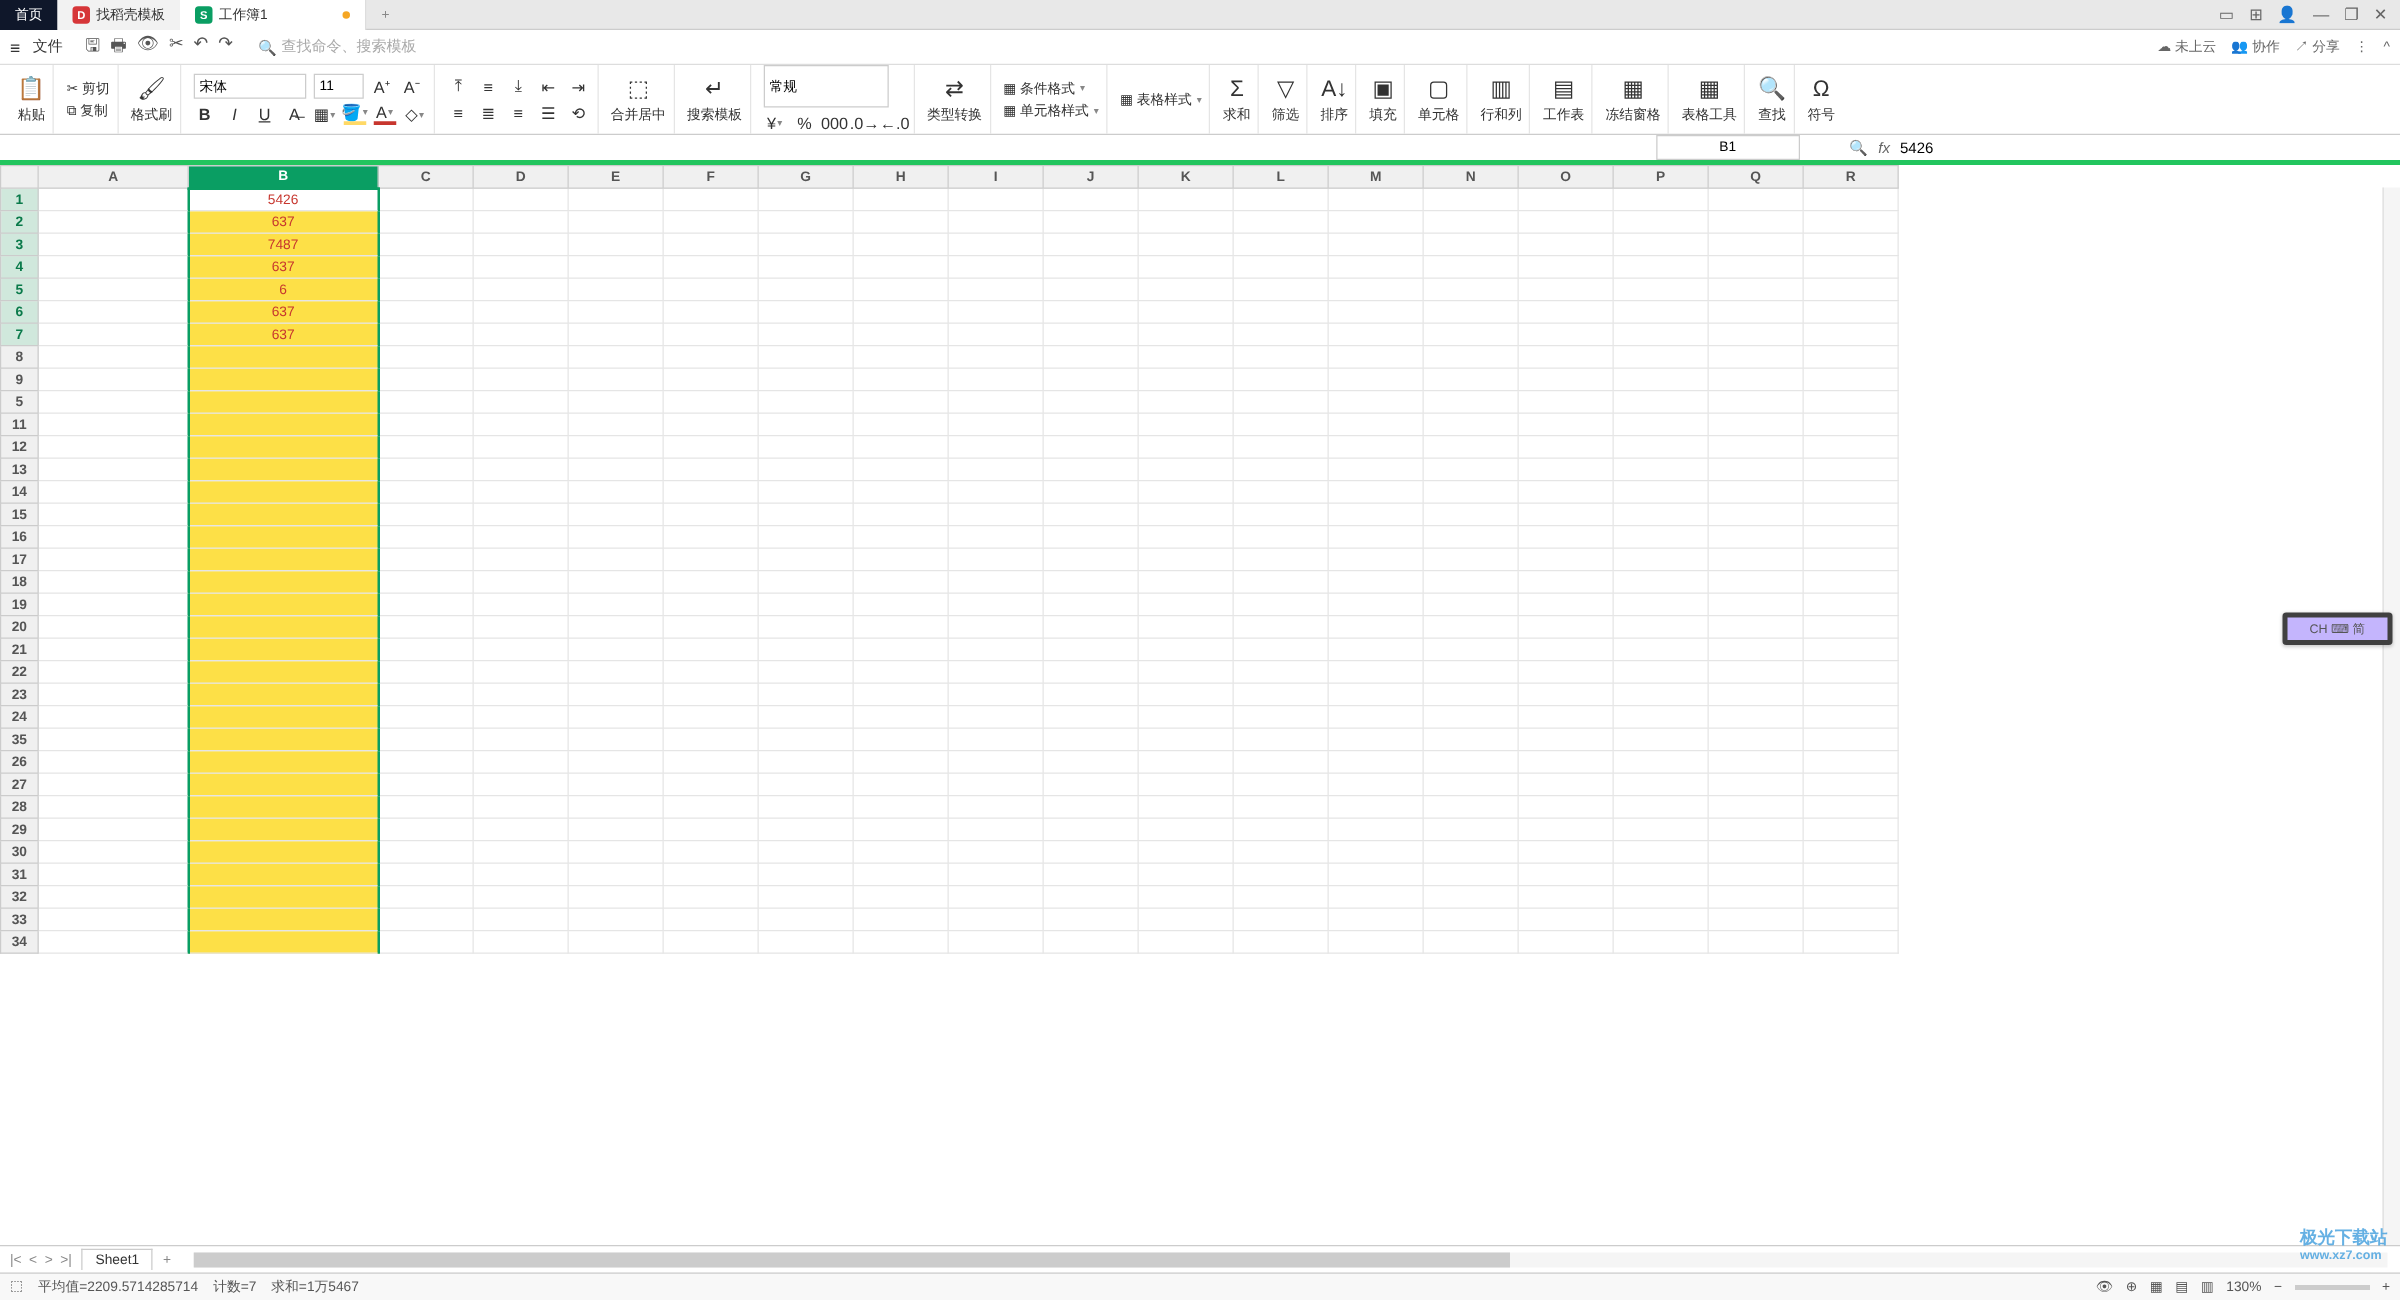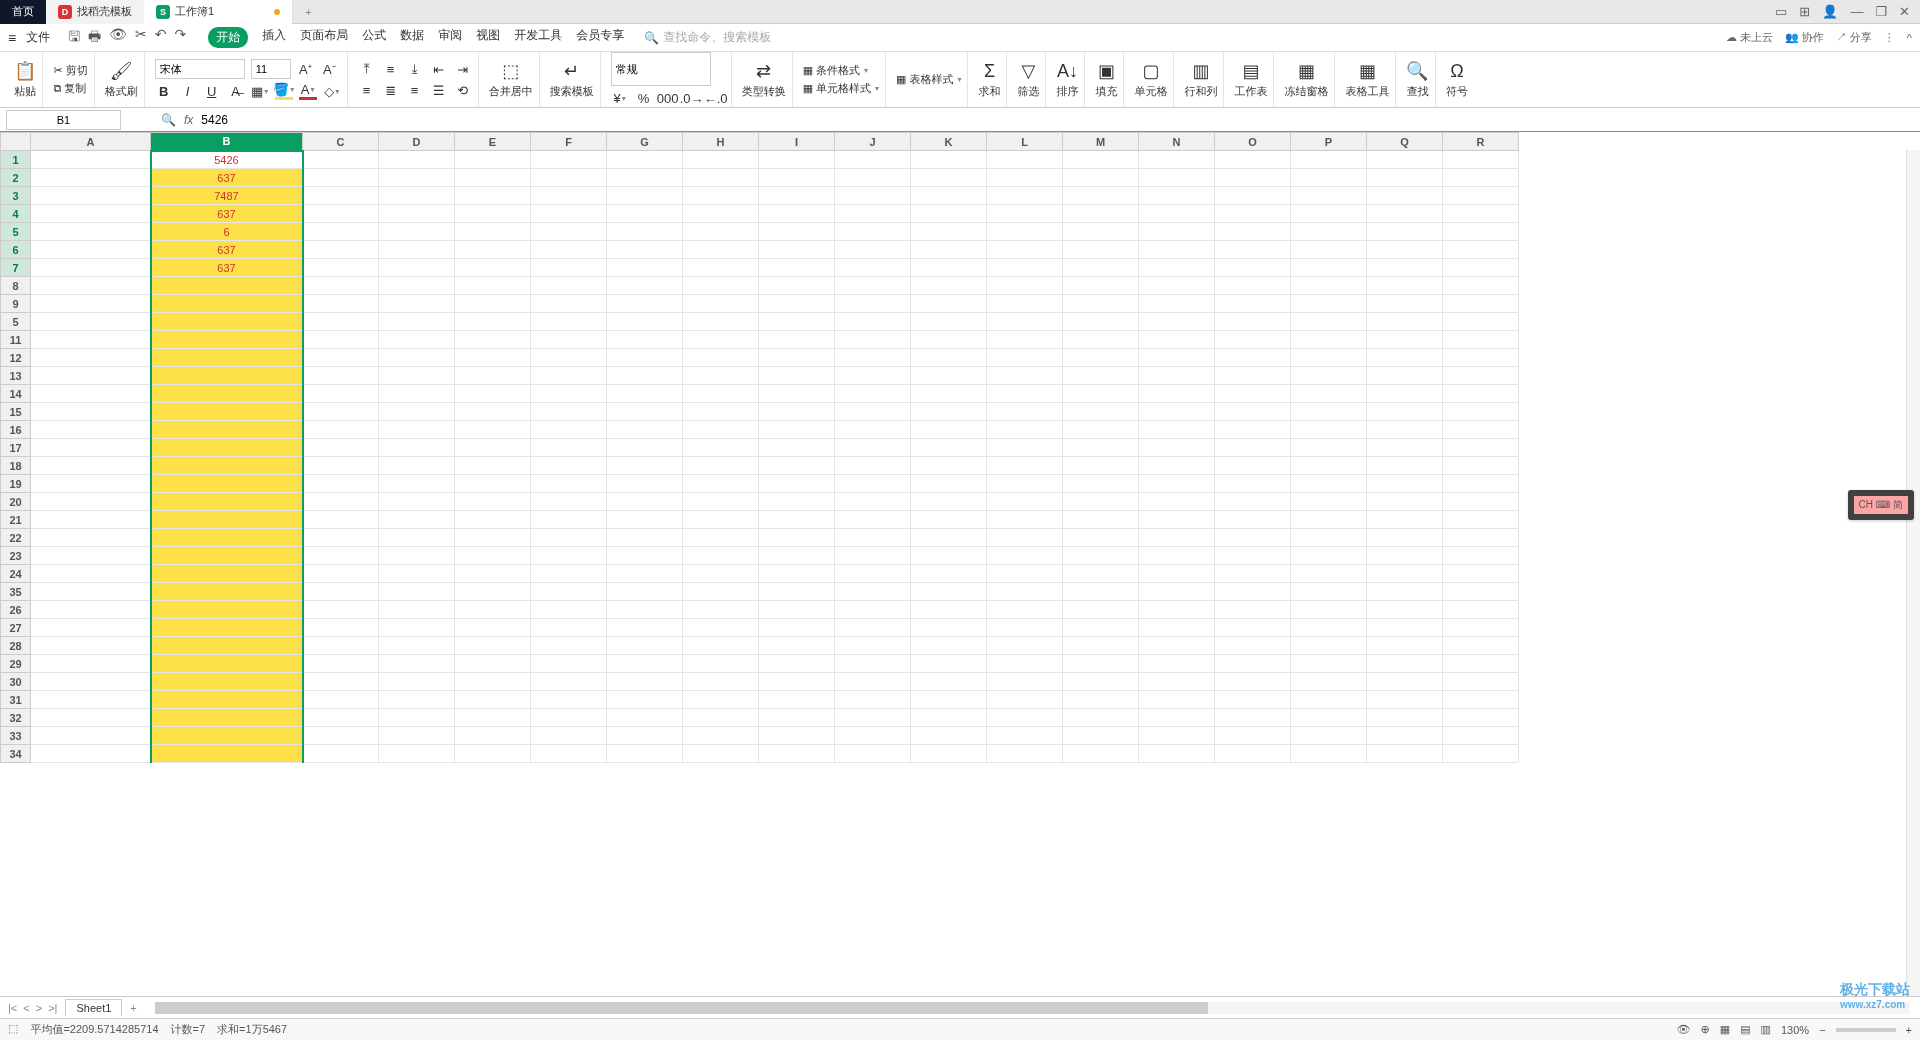--- a/index.html
+++ b/index.html
@@ -32,21 +32,21 @@
 .rbtn-big { display: flex; flex-direction: column; align-items: center; font-size: 11px; cursor: pointer; gap: 2px; }
 .rbtn-big .ico { font-size: 18px; }
 .rrow { display: flex; gap: 6px; align-items: center; }
 .rcol { display: flex; flex-direction: column; gap: 3px; }
 .rsmall { font-size: 11px; cursor: pointer; display: flex; align-items: center; gap: 3px; }
 .font-sel { width: 90px; height: 20px; border: 1px solid #ccc; font-size: 11px; padding: 0 4px; }
 .size-sel { width: 40px; height: 20px; border: 1px solid #ccc; font-size: 11px; padding: 0 4px; }
 .icon-btn { width: 18px; height: 18px; display: inline-flex; align-items: center; justify-content: center; cursor: pointer; font-size: 13px; }
 .drop { font-size: 8px; color: #888; margin-left: 1px; }
 .fmt-sel { width: 100px; height: 20px; border: 1px solid #ccc; font-size: 11px; padding: 16px 4px; }
-.namebox-row { height: 24px; display: flex; align-items: center; border-bottom: 1px solid #22c55e; }
+.namebox-row { height: 24px; display: flex; align-items: center; border-bottom: 4px solid #22c55e; justify-content: flex-end; }
 .namebox { width: 115px; height: 20px; border: 1px solid #ccc; margin-left: 6px; text-align: center; font-size: 11px; }
 .fx-area { display: flex; align-items: center; margin-left: 40px; gap: 8px; }
 .fx-label { font-style: italic; color: #666; }
 .fx-input { border: none; outline: none; font-size: 12px; width: 400px; }
 .grid-area { position: relative; height: calc(100vh - 24px - 28px - 56px - 24px - 22px - 22px); overflow: hidden; }
 .grid-table { border-collapse: collapse; table-layout: fixed; }
 .corner { width: 30px; height: 18px; background: #f0f0f0; border: 1px solid #ccc; }
 .colh { height: 18px; background: #f0f0f0; border: 1px solid #ccc; text-align: center; font-size: 11px; color: #555; }
 .colh.sel { background: #0a9e63; color: #fff; }
 .rowh { width: 30px; background: #f0f0f0; border: 1px solid #ccc; text-align: center; font-size: 11px; color: #555; }
@@ -63,21 +63,21 @@
 .sheetnav span { cursor: pointer; }
 .sheet-tab { padding: 2px 10px; border: 1px solid #ccc; border-bottom: none; background: #fff; cursor: pointer; }
 .sheet-plus { padding: 0 8px; color: #888; cursor: pointer; }
 .hscroll { flex: 1; margin: 0 10px; height: 12px; background: #f5f5f5; position: relative; }
 .hscroll-thumb { position: absolute; left: 0; width: 60%; height: 100%; background: #ccc; }
 .statusbar { height: 22px; display: flex; align-items: center; border-top: 1px solid #ccc; font-size: 11px; padding: 0 8px; background: #f8f8f8; }
 .status-left { display: flex; gap: 12px; color: #555; }
 .status-right { margin-left: auto; display: flex; gap: 10px; align-items: center; color: #555; }
 .watermark { position: fixed; right: 10px; bottom: 30px; font-size: 14px; color: #4aa3df; font-weight: bold; opacity: 0.85; pointer-events: none; }
 .watermark .sub { font-size: 10px; color: #4aa3df; }
-.ime-badge { position: fixed; right: 6px; top: 490px; background: #fca5a5; border: 6px solid #404040; border-radius: 3px; padding: 2px 5px; font-size: 10px; color: #555; box-shadow: 0 1px 3px rgba(0,0,0,0.2); }
+.ime-badge { position: fixed; right: 6px; top: 490px; background: #c4b5fd; border: 4px solid #404040; border-radius: 3px; padding: 2px 18px; font-size: 10px; color: #555; box-shadow: 0 1px 3px rgba(0,0,0,0.2); }
 </style>
 </head>
 <body>
 
 <div class="titlebar">
   <div class="tab tab-home">首页</div>
   <div class="tab tab-dk">
     <span class="dk-icon">D</span>
     <span>找稻壳模板</span>
   </div>
@@ -100,31 +100,20 @@
 <div class="menubar">
   <span class="hamburger">≡</span>
   <span class="file-menu">文件</span>
   <div class="qa-icons">
     <span>🖫</span>
     <span>🖶</span>
     <span>👁</span>
     <span>✂</span>
     <span>↶</span>
     <span>↷</span>
-  </div>
-  <div class="tabs-menu">
-    <span class="tab-m active">开始</span>
-    <span class="tab-m">插入</span>
-    <span class="tab-m">页面布局</span>
-    <span class="tab-m">公式</span>
-    <span class="tab-m">数据</span>
-    <span class="tab-m">审阅</span>
-    <span class="tab-m">视图</span>
-    <span class="tab-m">开发工具</span>
-    <span class="tab-m">会员专享</span>
   </div>
   <div class="search-box">
     <span>🔍</span>
     <span>查找命令、搜索模板</span>
   </div>
   <div class="menu-right">
     <span>☁ <span>未上云</span></span>
     <span>👥 <span>协作</span></span>
     <span>↗ <span>分享</span></span>
     <span>⋮</span>

